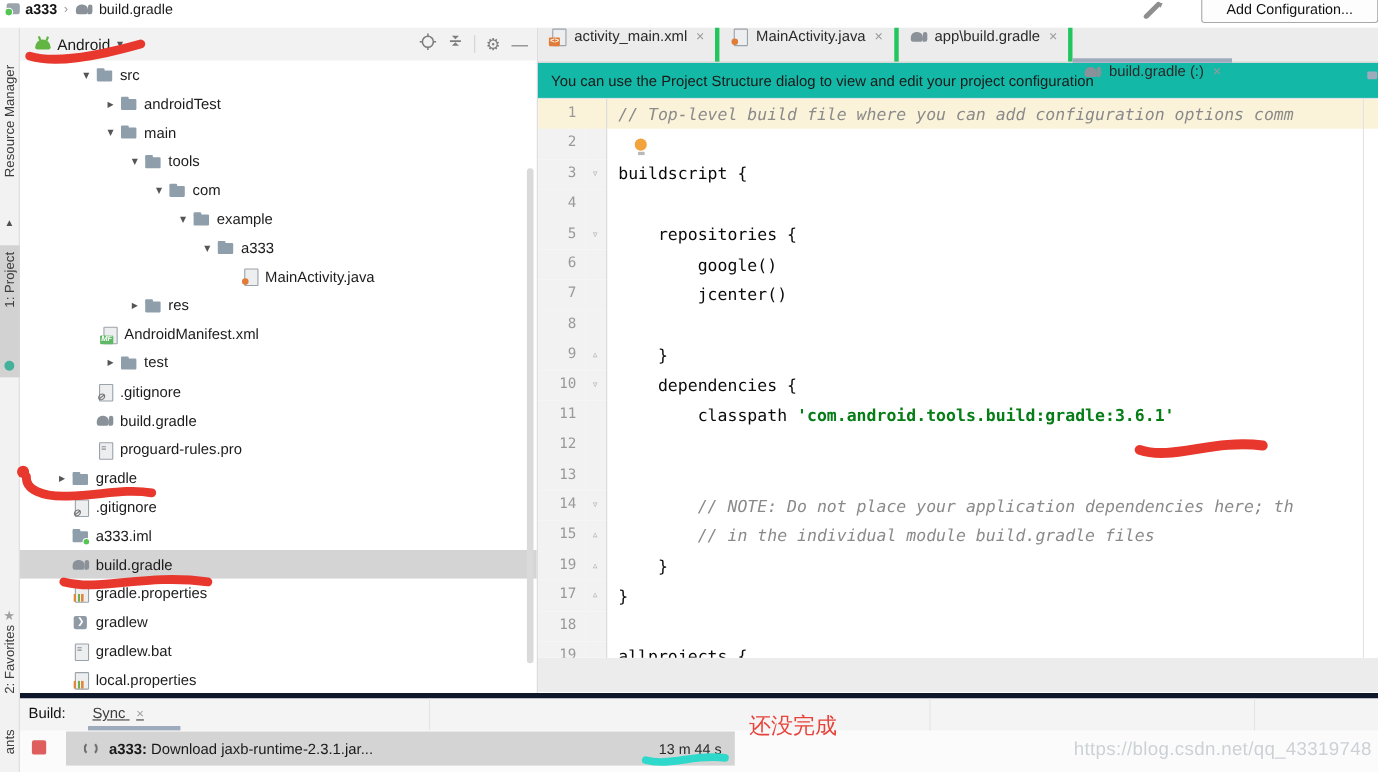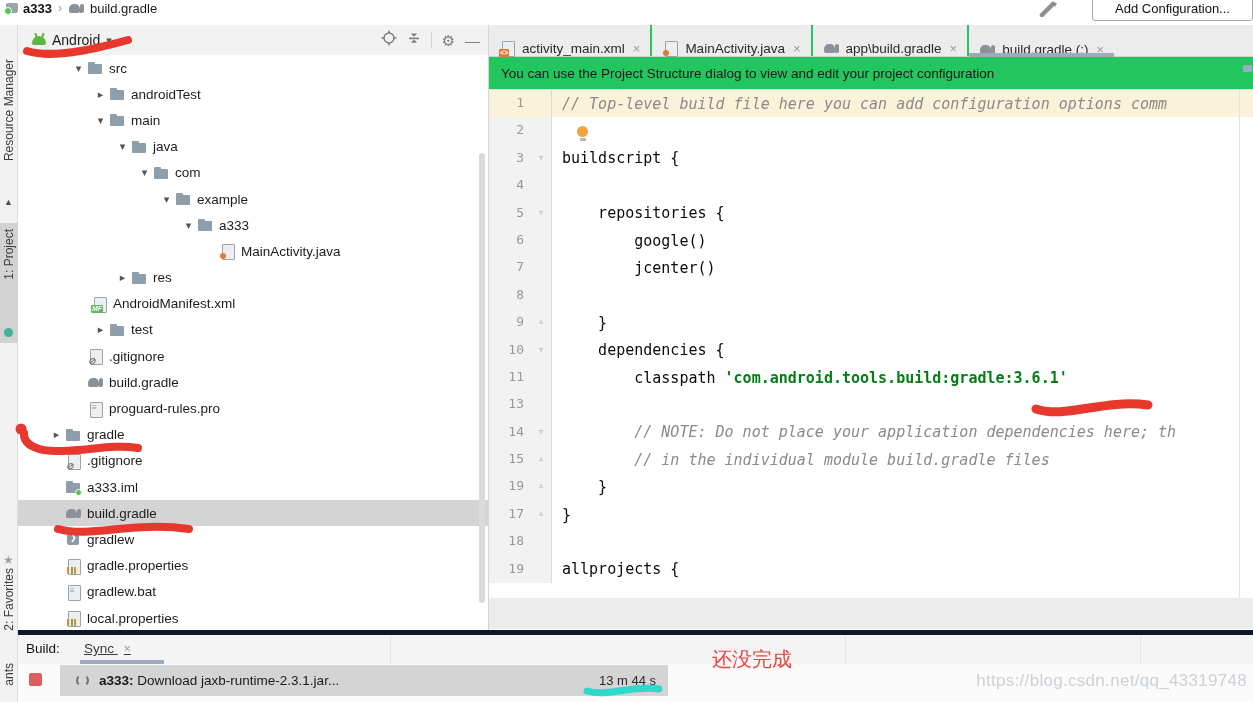--- a/index.html
+++ b/index.html
@@ -60,25 +60,25 @@
   .icon-properties .bars { position:absolute; left:2px; bottom:0px; width:9px; height:7px; z-index:2;
      background:linear-gradient(90deg,#e0893c 0 2px,transparent 2px 3.5px,#6fae4e 3.5px 5.5px,transparent 5.5px 7px,#e0893c 7px 9px); }
   .icon-console::before { content:""; position:absolute; left:2px; top:2px; width:12px; height:12px; background:#8f9aa5; border-radius:2px; }
   .icon-console::after { content:"❯"; position:absolute; left:5px; top:2px; font-size:8px; color:#fff; }
   .icon-gradle::before { content:""; position:absolute; left:1px; top:4px; width:11px; height:9px; background:#8b9199; border-radius:5px 5px 2px 2px; }
   .icon-gradle::after { content:""; position:absolute; right:1px; top:4px; width:4px; height:9px; background:#8b9199; border-radius:2px 2px 2px 0; }
 
   
   #editor { position:absolute; left:489px; top:25px; width:764px; height:605px; background:#fff; }
   #tabbar { position:relative; height:32px; background:#ececec; border-bottom:1px solid #d2d2d2; display:flex; }
-  .tab { display:flex; align-items:flex-end; gap:6px; padding:0 10px; font-size:13.5px; color:#2a2a2a; border-right:2px solid #22c55e; position:relative; }
+  .tab { display:flex; align-items:flex-start; gap:6px; padding:0 10px; font-size:13.5px; color:#2a2a2a; border-right:4px solid #22c55e; position:relative; }
   .tab .close { color:#9a9a9a; font-size:13px; margin-left:2px; }
   .tab.active { background:#fff;margin-top:32px; }
   .tab.active::after { content:""; position:absolute; left:0; right:0; bottom:0; height:4px; background:#9dabbc; }
-  #notifbar { height:33px; background:#22c55e; border-bottom:1px solid #dde3e9; display:flex; align-items:center; padding-left:12px; font-size:13.5px; color:#1a1a1a; }
+  #notifbar { height:33px; background:#14b8a6; border-bottom:1px solid #dde3e9; display:flex; align-items:center; padding-left:12px; font-size:13.5px; color:#1a1a1a; }
   #code { position:relative; height:508px; overflow:hidden; background:#fff; font-family:"DejaVu Sans Mono", monospace; }
   .cline { height:27.4px; display:flex; align-items:center; }
   .cline .num { width:42px; flex:none; height:100%; background:#f2f2f2; color:#999; font-size:13px; text-align:right; padding:5px 7px 0 0; }
   .cline .fold { width:21px; flex:none; height:100%; background:#f2f2f2; border-right:1px solid #dadada; color:#b9b9b9; font-size:11px; text-align:center; padding-top:6px; }
   .cline .ctext { padding-left:10px; white-space:pre; font-size:15px; color:#0a0a0a; }
   .cline.hl, .cline.hl .num, .cline.hl .fold { background:#fbf3d9; }
   .tok-comment { color:#8a8a8a; font-style:italic; }
   .tok-string { color:#067d17; font-weight:bold; }
   .bulb { position:absolute; left:88px; width:11px; height:11px; background:#f2a33c; border-radius:50%; }
   .bulb::after { content:""; position:absolute; left:2.5px; bottom:-4px; width:6px; height:3px; background:#b9b9b9; }
@@ -96,21 +96,21 @@
   .bh-div { position:absolute; top:0; width:1px; height:29px; background:#e4e4e4; }
   #stop-btn { position:absolute; left:11px; top:38px; width:13px; height:13px; background:#de5e5d; border-radius:2px; }
   #progress-row { position:absolute; left:42px; top:30px; width:608px; height:31px; background:#d4d4d4; display:flex; align-items:center; padding:0 12px 0 16px; }
   .spinner { width:13px; height:13px; border-radius:50%; border:2px solid transparent; border-left-color:#6e6e6e; border-right-color:#6e6e6e; flex:none; }
   #task-text { margin-left:10px; font-size:13.5px; color:#1a1a1a; white-space:nowrap; }
   #task-text b { font-weight:bold; }
   #elapsed { margin-left:auto; font-size:13px; color:#2a2a2a; }
 
   
   #anno-svg { position:absolute; left:0; top:0; width:1253px; height:702px; z-index:60; pointer-events:none; }
-  #cn-note { position:absolute; left:712px; top:646px; font-size:20px; color:#e8433b; z-index:55; }
+  #cn-note { position:absolute; left:681px; top:646px; font-size:20px; color:#e8433b; z-index:55; }
   #watermark { position:absolute; right:6px; top:671px; width:420px; text-align:right; font-size:17px; color:#ccd1d6; text-shadow:0 1px 3px rgba(255,255,255,.9); z-index:55; letter-spacing:.3px; }
 </style>
 </head>
 <body>
 
 <div id="titlebar">
   <div id="breadcrumb">
     <span class="win-icon"></span>
     <span class="crumb-project">a333</span>
     <span class="crumb-sep">›</span>
@@ -176,21 +176,21 @@
         <span class="tw-label">androidTest</span>
       </div>
       <div class="tree-row" style="padding-left: 74px;">
         <span class="tw-arrow">▾</span>
         <span class="icon icon-folder"></span>
         <span class="tw-label">main</span>
       </div>
       <div class="tree-row" style="padding-left: 96px;">
         <span class="tw-arrow">▾</span>
         <span class="icon icon-folder"></span>
-        <span class="tw-label">java</span>
+        <span class="tw-label">tools</span>
       </div>
       <div class="tree-row" style="padding-left: 118px;">
         <span class="tw-arrow">▾</span>
         <span class="icon icon-folder"></span>
         <span class="tw-label">com</span>
       </div>
       <div class="tree-row" style="padding-left: 140px;">
         <span class="tw-arrow">▾</span>
         <span class="icon icon-folder"></span>
         <span class="tw-label">example</span>
@@ -262,29 +262,29 @@
         </span>
         <span class="tw-label">a333.iml</span>
       </div>
       <div class="tree-row selected" style="padding-left: 30px;">
         <span class="tw-arrow"></span>
         <span class="icon icon-gradle"></span>
         <span class="tw-label">build.gradle</span>
       </div>
       <div class="tree-row" style="padding-left: 30px;">
         <span class="tw-arrow"></span>
+        <span class="icon icon-file-base icon-properties">
+          <i class="bars"></i>
+        </span>
+        <span class="tw-label">gradle.properties</span>
+      </div>
+      <div class="tree-row" style="padding-left: 30px;">
+        <span class="tw-arrow"></span>
         <span class="icon icon-console"></span>
         <span class="tw-label">gradlew</span>
-      </div>
-      <div class="tree-row" style="padding-left: 30px;">
-        <span class="tw-arrow"></span>
-        <span class="icon icon-file-base icon-properties">
-          <i class="bars"></i>
-        </span>
-        <span class="tw-label">gradle.properties</span>
       </div>
       <div class="tree-row" style="padding-left: 30px;">
         <span class="tw-arrow"></span>
         <span class="icon icon-file-base icon-textfile">
           <i class="lines">≡</i>
         </span>
         <span class="tw-label">gradlew.bat</span>
       </div>
       <div class="tree-row" style="padding-left: 30px;">
         <span class="tw-arrow"></span>
@@ -325,21 +325,21 @@
       </div>
     </div>
   <div id="notifbar">
     <span>You can use the Project Structure dialog to view and edit your project configuration</span>
   </div>
   <div id="code">
     <div id="code-sep"></div>
   <div class="cline hl">
         <span class="num">1</span>
         <span class="fold"></span>
-        <span class="ctext"><span class="tok-comment">// Top-level build file here you can add configuration options comm</span></span>
+        <span class="ctext"><span class="tok-comment">// Top-level build file where you can add configuration options comm</span></span>
       </div>
       <div class="cline" style="position: relative;">
         <span class="num">2</span>
         <span class="fold"></span>
         <span class="ctext"></span>
         <span class="bulb"></span>
       </div>
       <div class="cline">
         <span class="num">3</span>
         <span class="fold">▿</span>
@@ -377,20 +377,25 @@
       </div>
       <div class="cline">
         <span class="num">10</span>
         <span class="fold">▿</span>
         <span class="ctext"><span>    dependencies {</span></span>
       </div>
       <div class="cline">
         <span class="num">11</span>
         <span class="fold"></span>
         <span class="ctext"><span>        classpath </span><span class="tok-string">'com.android.tools.build:gradle:3.6.1'</span></span>
+      </div>
+      <div class="cline">
+        <span class="num">12</span>
+        <span class="fold"></span>
+        <span class="ctext"></span>
       </div>
       <div class="cline">
         <span class="num">13</span>
         <span class="fold"></span>
         <span class="ctext"></span>
       </div>
       <div class="cline">
         <span class="num">14</span>
         <span class="fold">▿</span>
         <span class="ctext"><span class="tok-comment">        // NOTE: Do not place your application dependencies here; th</span></span>

